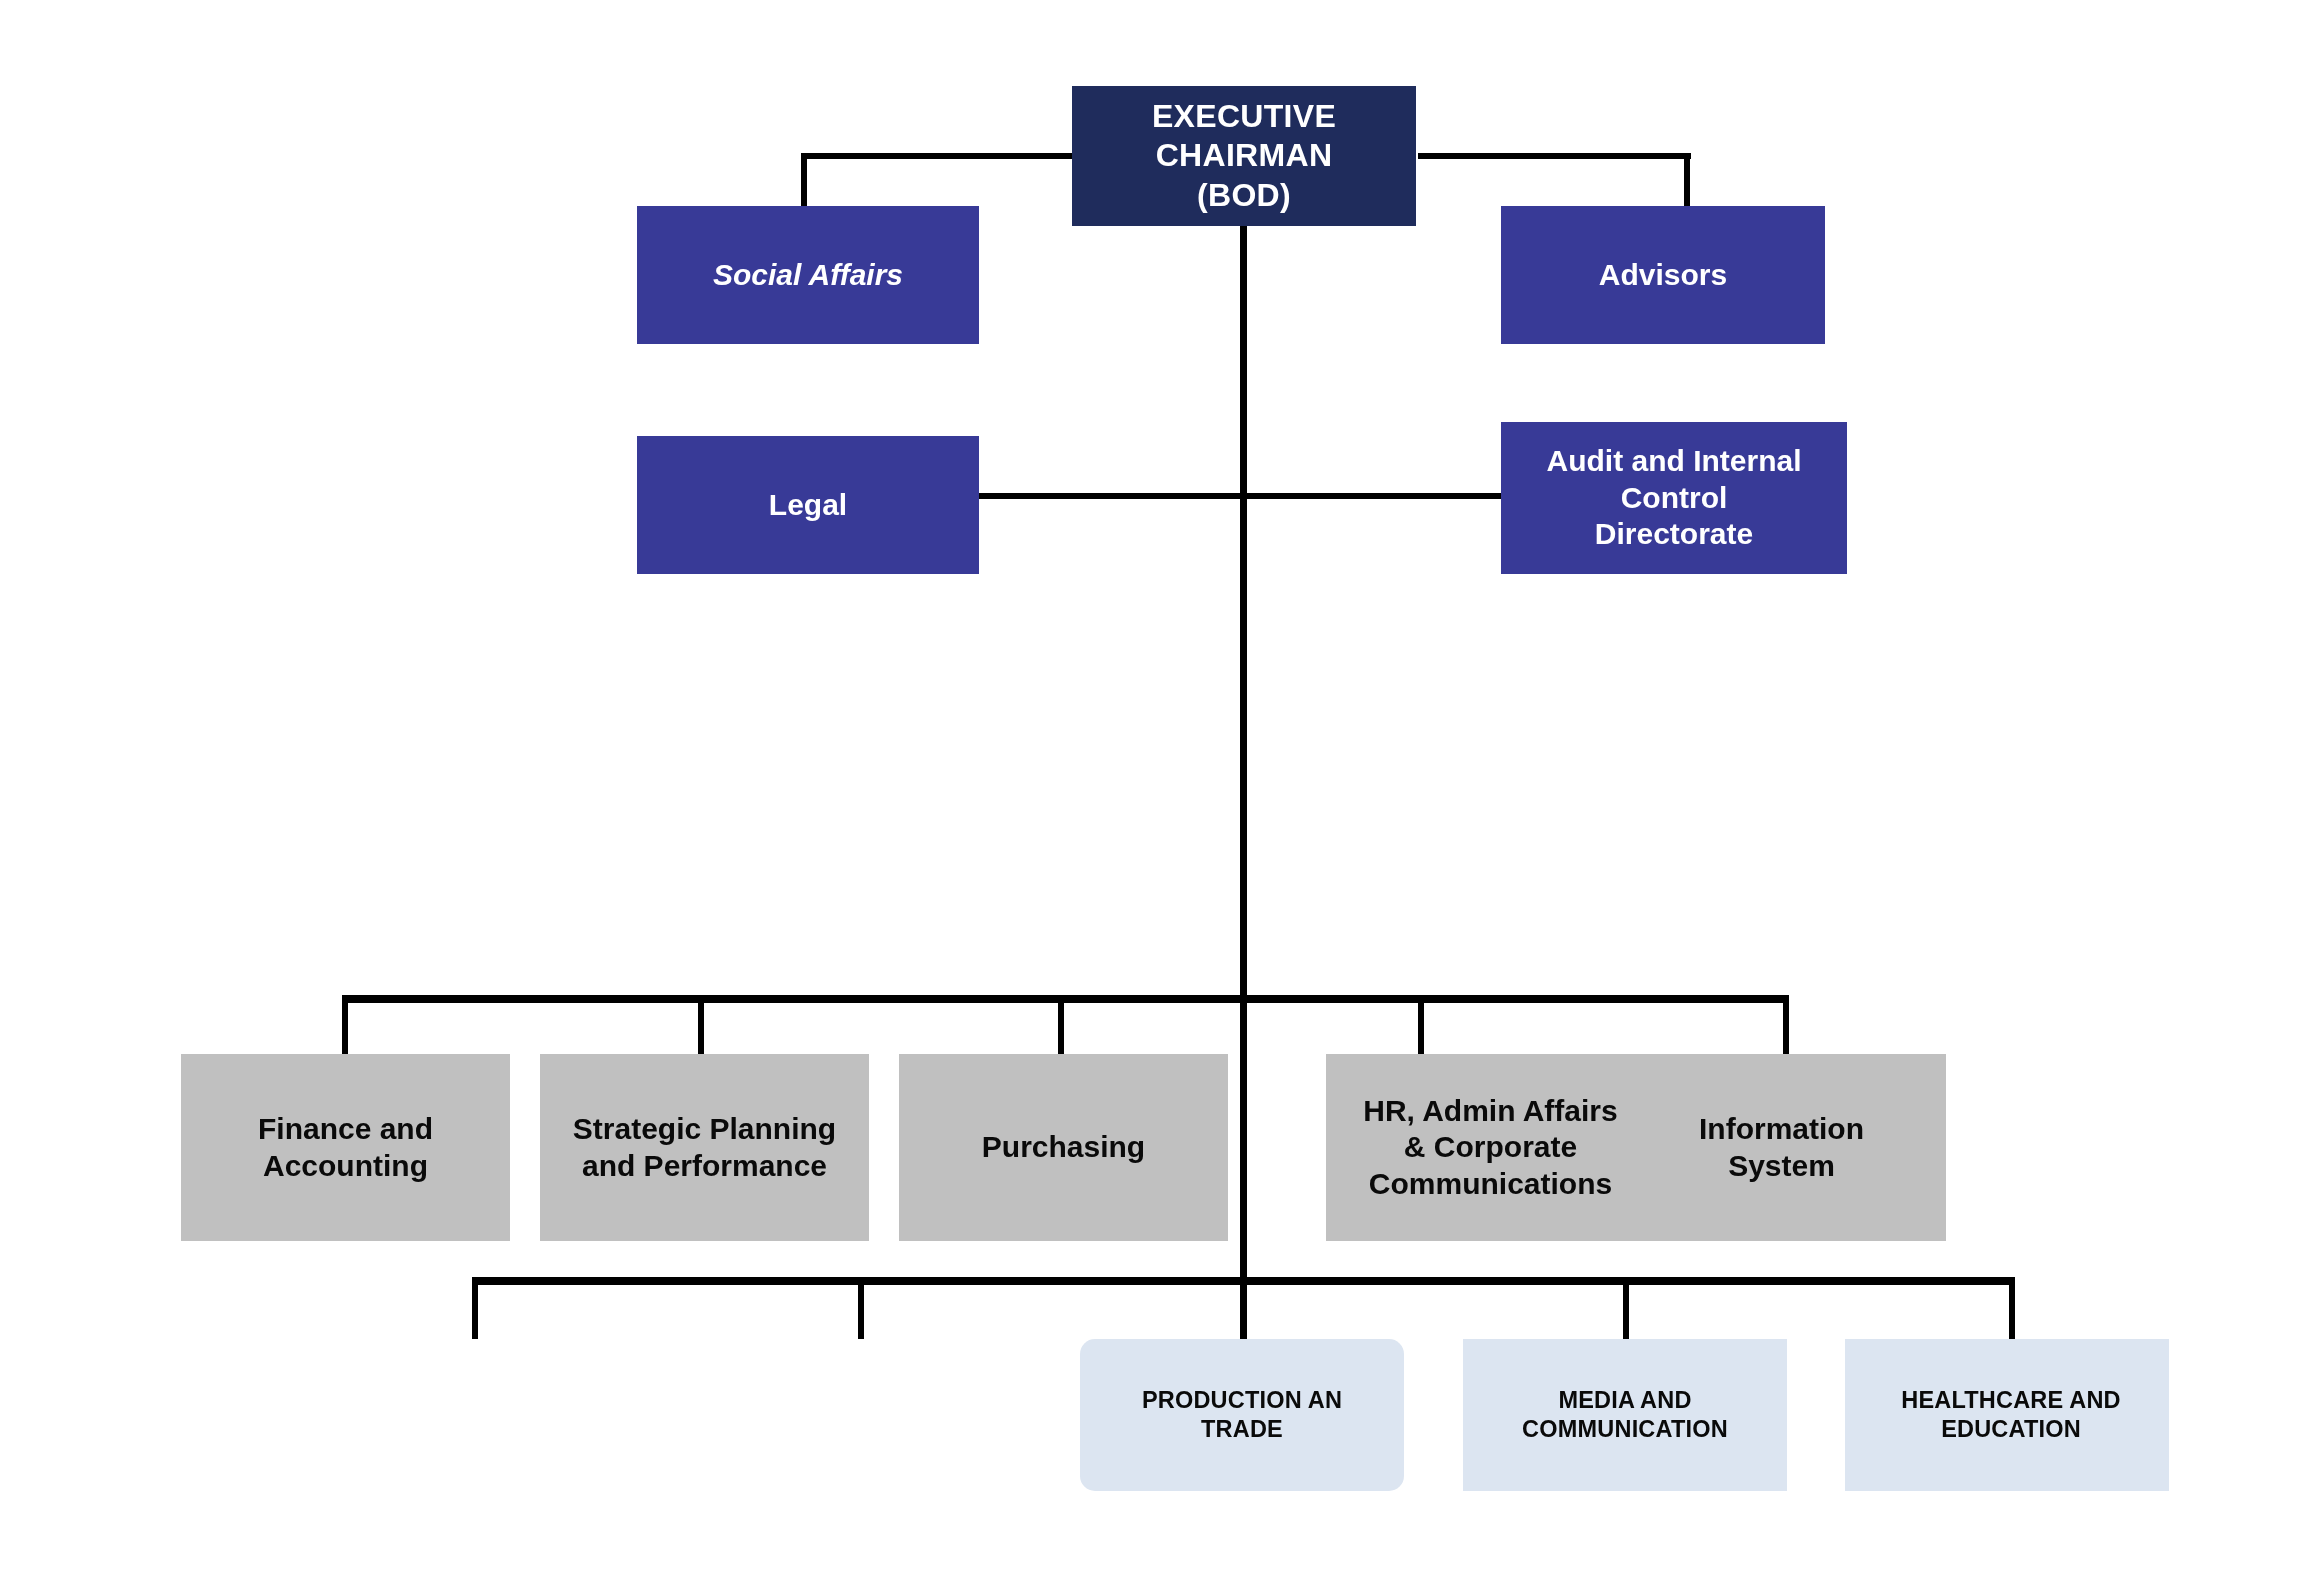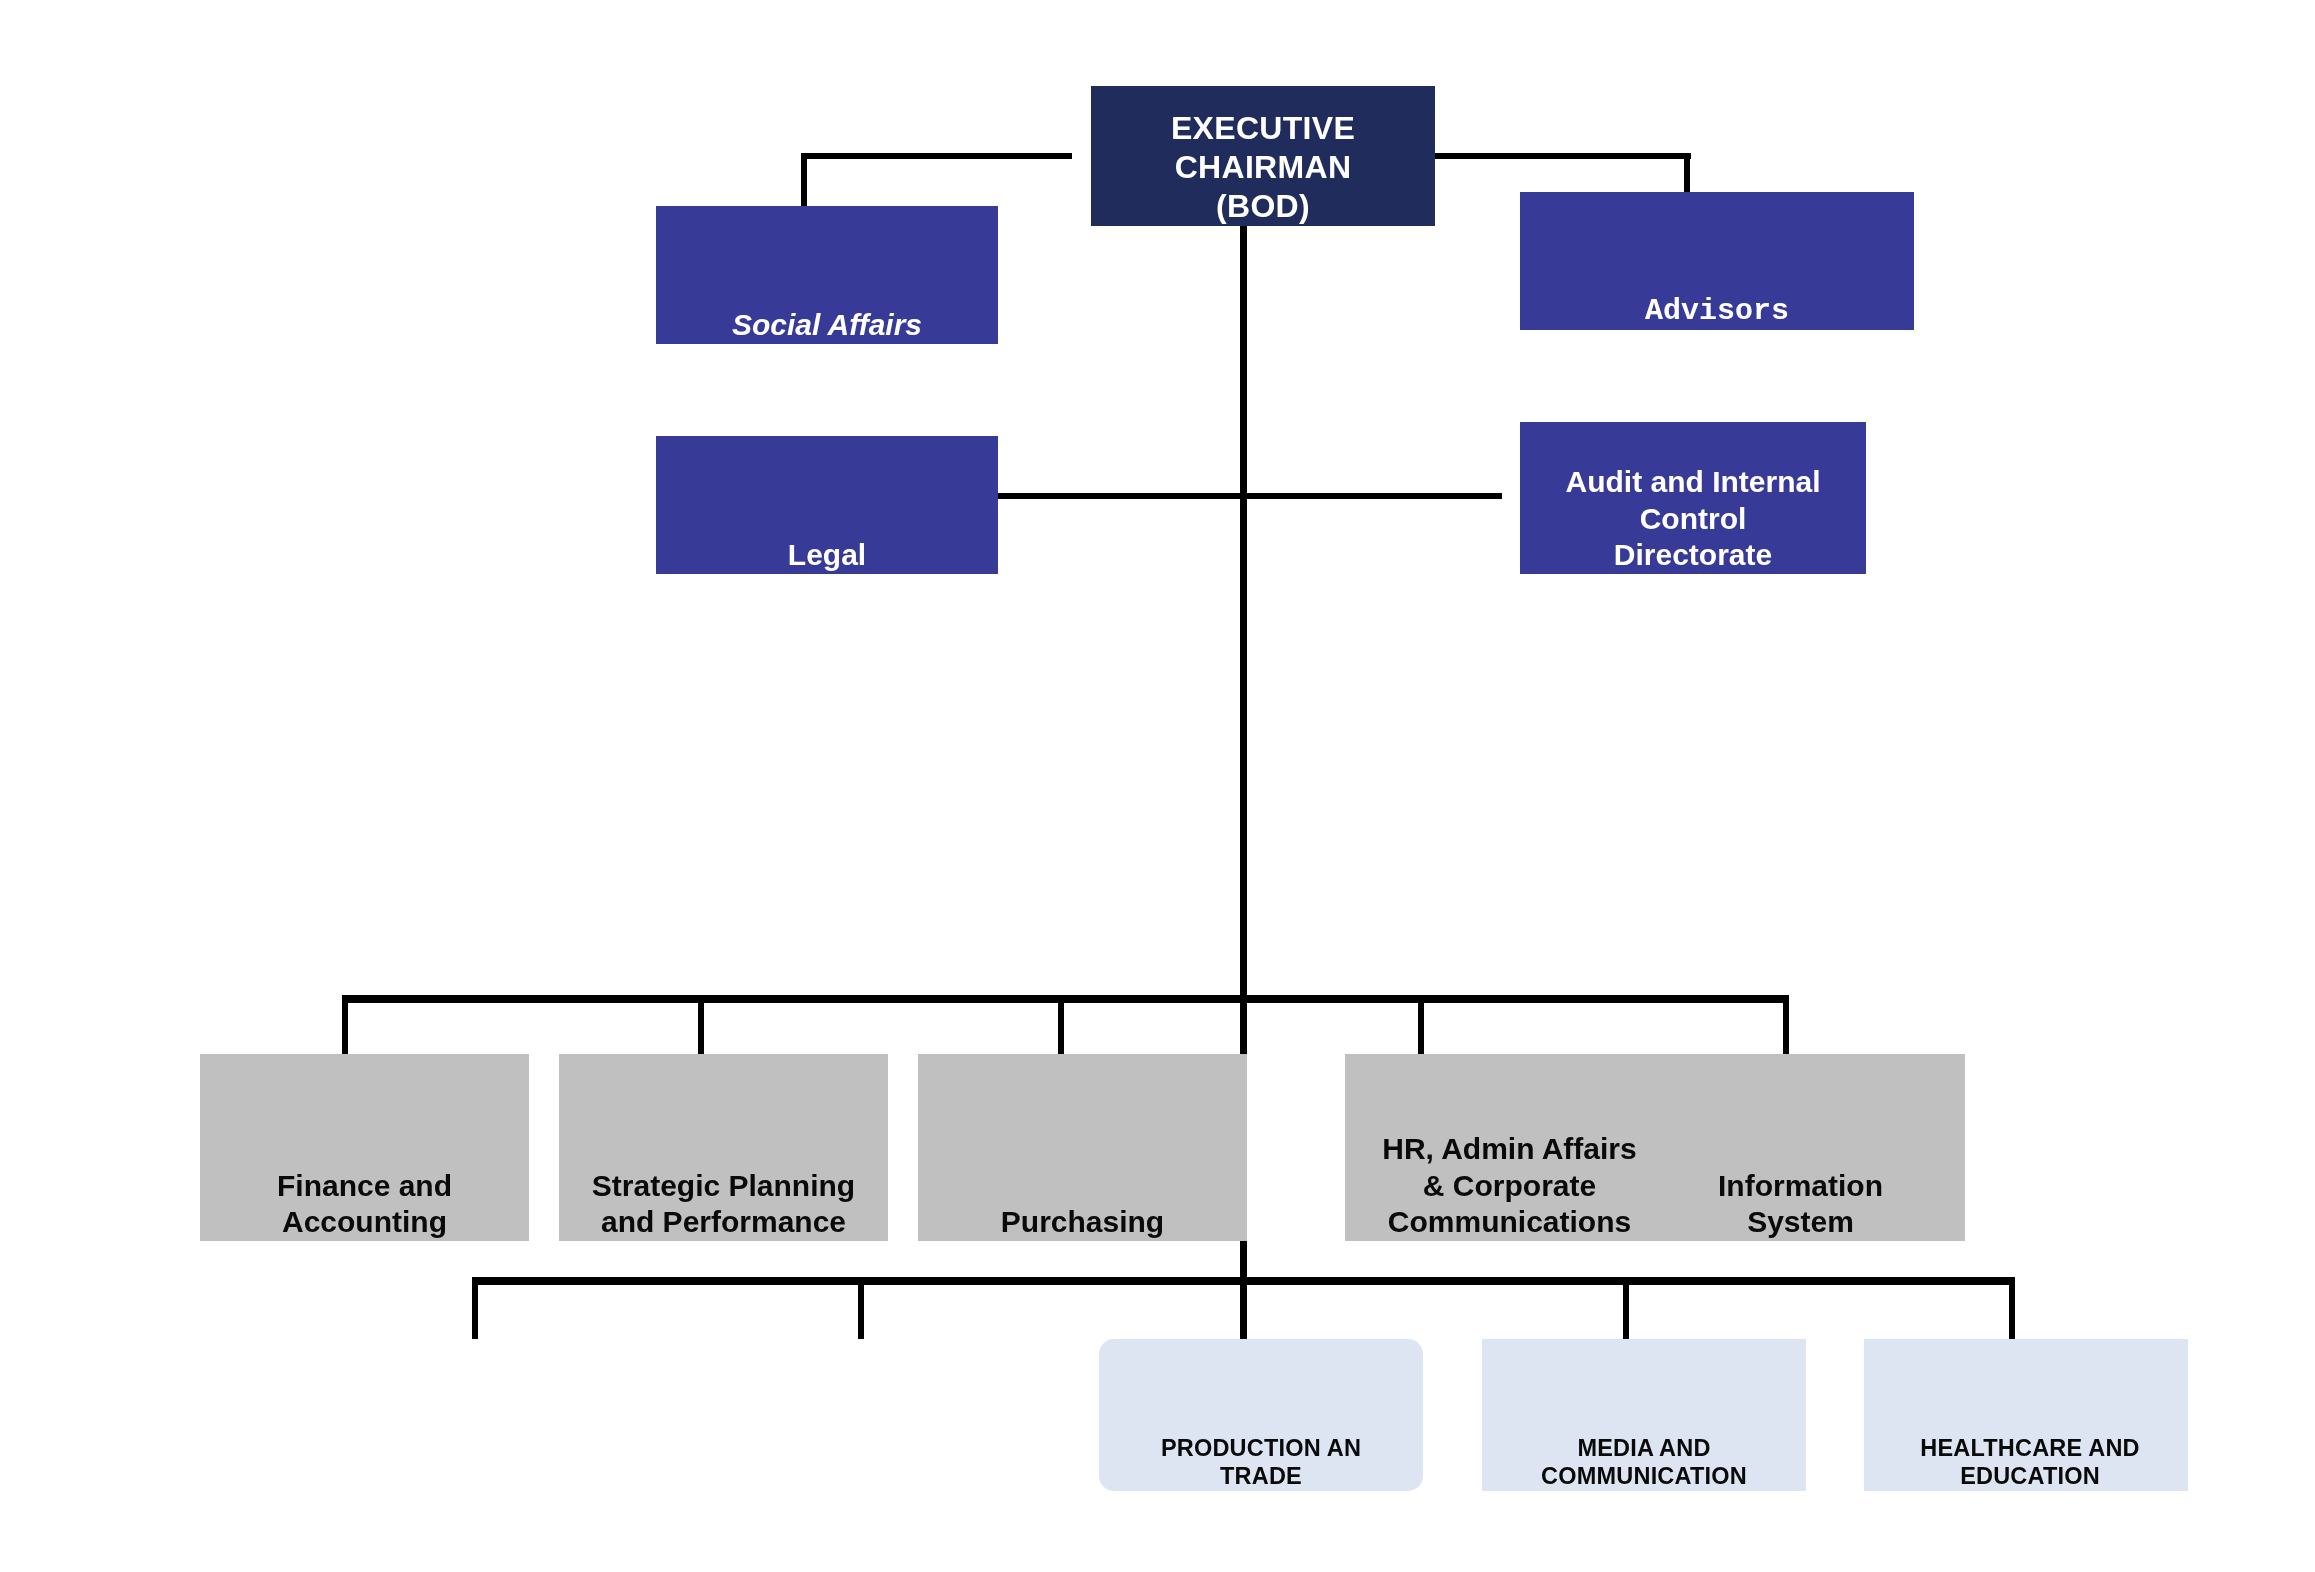--- a/index.html
+++ b/index.html
@@ -16,26 +16,25 @@
     width: 2316px;
     height: 1572px;
     background: #ffffff;
     overflow: hidden;
   }
 
   
   .node {
     position: absolute;
     display: flex;
-    align-items: flex-end;
+    align-items: center;
     justify-content: center;
     text-align: center;
     box-sizing: border-box;
     z-index: 5;
-    margin-left: 19px;
   }
   .node .label {
     display: block;
     width: 100%;
     white-space: pre-line;
     line-height: 1.22;
   }
 
   
   .node.root {
@@ -115,21 +114,21 @@
   <div class="node root" style="left:1072px; top:86px; width:344px; height:140px;">
     <span class="label">EXECUTIVE
 CHAIRMAN
 (BOD)</span>
   </div>
 
   <div class="node staff" style="left:637px; top:206px; width:342px; height:138px;font-style:italic;">
     <span class="label">Social Affairs</span>
   </div>
 
-  <div class="node staff" style="left:1501px; top:192px; width:394px; height:138px;font-family:Liberation Mono, monospace;">
+  <div class="node staff" style="left:1501px; top:206px; width:324px; height:138px;">
     <span class="label">Advisors</span>
   </div>
 
   <div class="node staff" style="left:637px; top:436px; width:342px; height:138px;">
     <span class="label">Legal</span>
   </div>
 
   <div class="node staff" style="left:1501px; top:422px; width:346px; height:152px;">
     <span class="label">Audit and Internal
 Control

